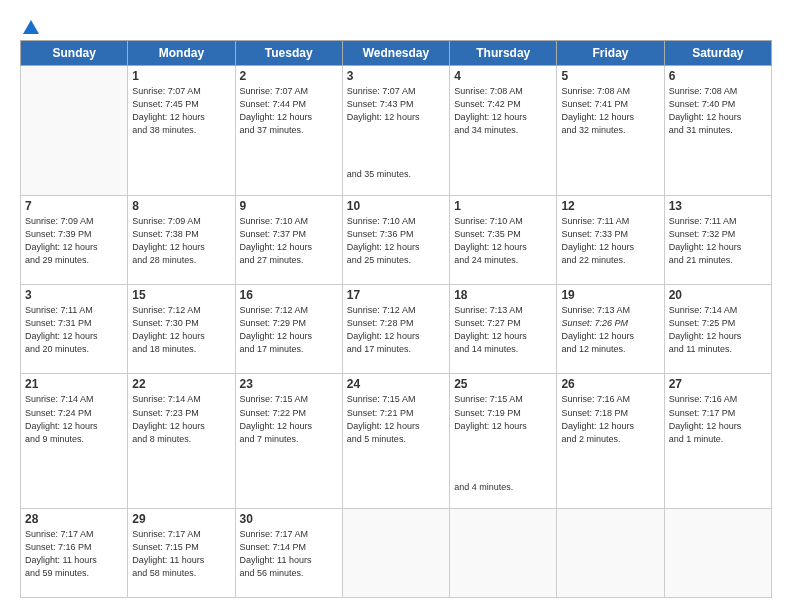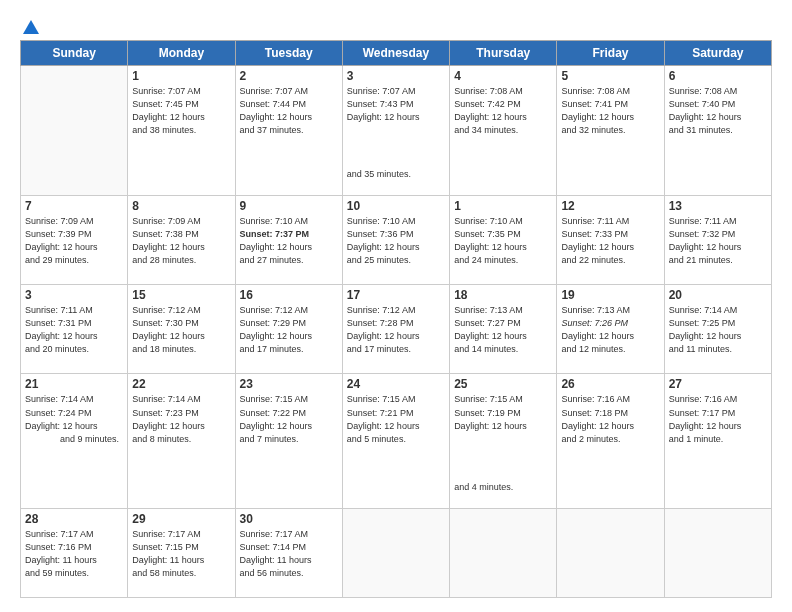--- a/index.html
+++ b/index.html
@@ -192,21 +192,21 @@
               <span style="display: block;">Sunrise: 7:09 AM</span>
               <span style="display: block;">Sunset: 7:38 PM</span>
               <span style="display: block;">Daylight: 12 hours</span>
               <span style="display: block;">and 28 minutes.</span>
             </div>
           </td>
           <td>
             <span class="day-number">9</span>
             <div class="day-info">
               <span style="display: block;">Sunrise: 7:10 AM</span>
-              <span style="display: block; font-weight: bold;">Sunset: 7:37 PM</span>
+              <span style="display: block;">Sunset: 7:37 PM</span>
               <span style="display: block;">Daylight: 12 hours</span>
               <span style="display: block;">and 27 minutes.</span>
             </div>
           </td>
           <td>
             <span class="day-number">10</span>
             <div class="day-info">
               <span style="display: block;">Sunrise: 7:10 AM</span>
               <span style="display: block;">Sunset: 7:36 PM</span>
               <span style="display: block;">Daylight: 12 hours</span>
@@ -306,21 +306,21 @@
             </div>
           </td>
         </tr>
         <tr>
           <td>
             <span class="day-number">21</span>
             <div class="day-info">
               <span style="display: block;">Sunrise: 7:14 AM</span>
               <span style="display: block;">Sunset: 7:24 PM</span>
               <span style="display: block;">Daylight: 12 hours</span>
-              <span style="display: block; margin-left: 35px;">and 9 minutes.</span>
+              <span style="display: block;">and 9 minutes.</span>
             </div>
           </td>
           <td>
             <span class="day-number">22</span>
             <div class="day-info">
               <span style="display: block;">Sunrise: 7:14 AM</span>
               <span style="display: block;">Sunset: 7:23 PM</span>
               <span style="display: block;">Daylight: 12 hours</span>
               <span style="display: block;">and 8 minutes.</span>
             </div>

